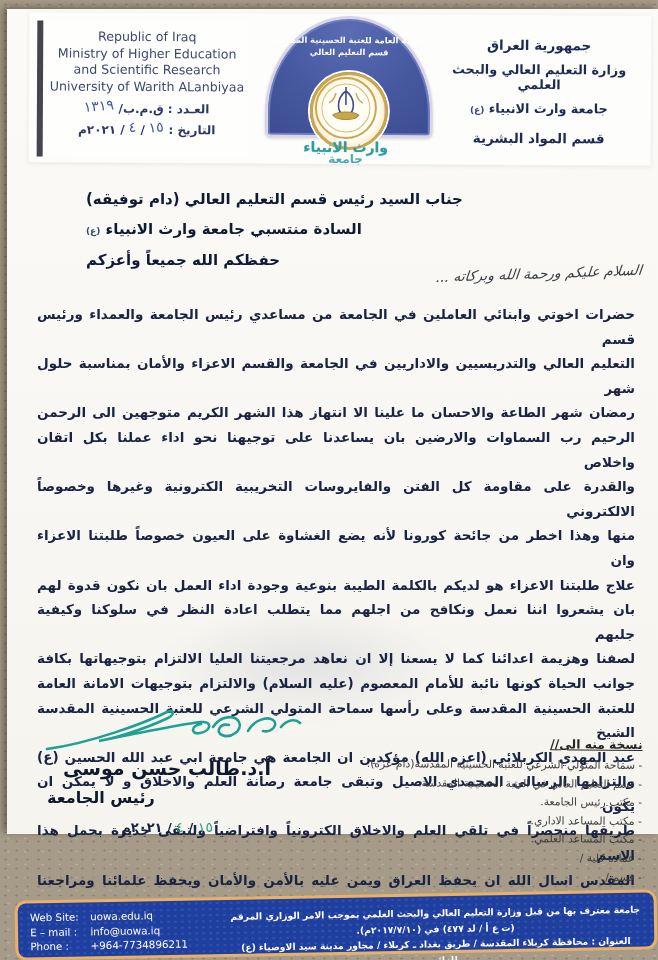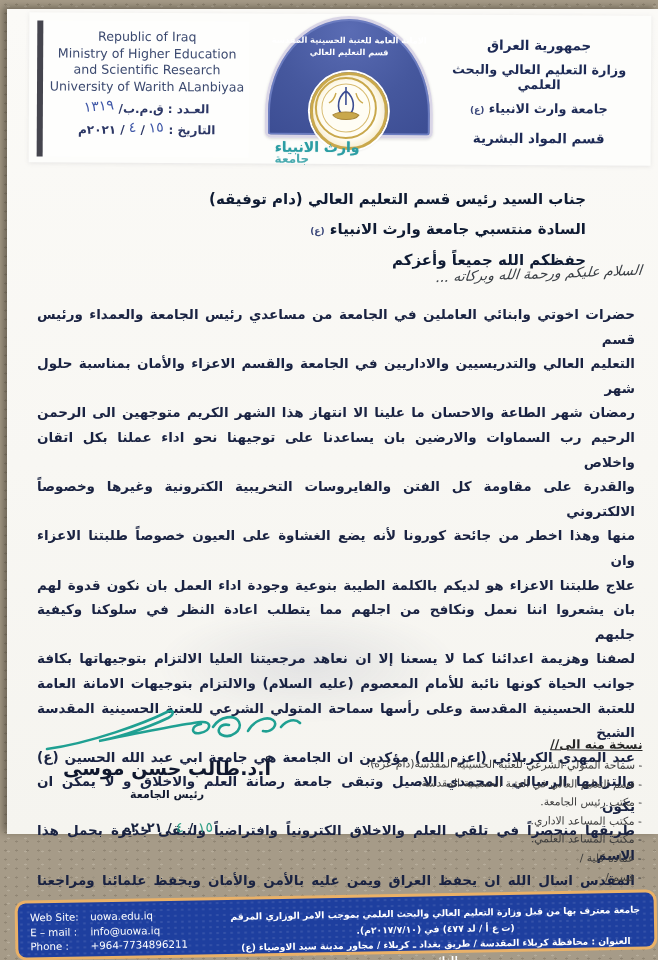--- a/index.html
+++ b/index.html
@@ -31,51 +31,51 @@
     border:3px solid #d9d5e6;box-shadow:inset 0 0 0 2px #6b7cc0, 0 1px 3px rgba(0,0,0,.15);
   }
   .dome .banner{padding-top:16px;text-align:center;color:#fff;font-weight:bold;}
   .dome .banner .b1{font-size:8.3px;line-height:11px;}
   .dome .banner .b2{font-size:8.3px;line-height:12px;}
   .emblem-circle{
     position:absolute;left:281px;top:58px;width:72px;height:72px;border-radius:50%;
     background:radial-gradient(circle,#fffdf4 55%,#f4e7c4 80%,#fffdf4 100%);
     border:3px solid #c9a84c;box-shadow:0 0 0 2px #fff,0 1px 3px rgba(0,0,0,.2);
   }
-  .calligraphy{position:absolute;left:246px;top:126px;width:142px;text-align:left;direction:rtl;color:#2b9da3;font-weight:bold;}
+  .calligraphy{position:absolute;left:246px;top:126px;width:142px;text-align:center;direction:rtl;color:#2b9da3;font-weight:bold;}
   .calligraphy .c1{font-size:14px;line-height:14px;text-shadow:0 0 1px rgba(43,157,163,.5);}
   .calligraphy .c2{font-size:12px;line-height:11px;opacity:.85;}
   .hdr-right{position:absolute;left:404px;top:22px;width:212px;direction:rtl;text-align:center;color:#1d2a55;font-weight:bold;}
   .hdr-right .r1{font-size:13.5px;margin-bottom:9px;}
   .hdr-right .r2{font-size:12.8px;margin-bottom:9px;}
   .hdr-right .r3{font-size:12.8px;margin-bottom:14px;}
   .hdr-right .r4{font-size:13.5px;}
   .honorific{font-size:9px;color:#3a477a;font-weight:bold;}
   
-  .salutation{position:absolute;left:79px;top:176px;width:500px;direction:rtl;text-align:right;color:#0f1b33;font-weight:bold;}
+  .salutation{position:absolute;left:79px;top:176px;width:500px;direction:rtl;text-align:left;color:#0f1b33;font-weight:bold;}
   .salutation .s{font-size:15px;line-height:29.5px;}
   
   .greeting{
     position:absolute;right:16px;top:258px;width:300px;direction:rtl;text-align:right;
     color:#3a3f45;font-size:14px;transform:rotate(-2deg) skewX(-8deg);
     font-family:"DejaVu Serif", serif;font-style:italic;
   }
   
   .letter-body{position:absolute;left:30px;top:293px;width:598px;direction:rtl;}
   .body-line{
     font-size:13.5px;font-weight:bold;color:#1a2342;line-height:24.6px;
     text-align:justify;text-align-last:justify;word-spacing:1px;
   }
   .body-line.last{text-align:center;text-align-last:center;}
   .watermark{position:absolute;left:150px;top:598px;width:300px;height:115px;
     background:radial-gradient(closest-side,rgba(60,70,110,.10),rgba(60,70,110,0));filter:blur(2px);}
   
   .sig-svg{position:absolute;left:34px;top:688px;width:264px;height:62px;}
   .sig-name{position:absolute;left:40px;top:748px;width:240px;text-align:center;font-size:19px;font-weight:bold;color:#10182e;direction:rtl;}
-  .sig-title{position:absolute;left:40px;top:779px;width:240px;text-align:center;font-size:11px;font-weight:bold;color:#10182e;direction:rtl;}
+  .sig-title{position:absolute;left:40px;top:779px;width:240px;text-align:left;font-size:16px;font-weight:bold;color:#10182e;direction:rtl;}
   .sig-date{position:absolute;left:40px;top:810px;width:240px;text-align:center;direction:rtl;font-size:13px;font-weight:bold;color:#15203c;}
   
   .copies{position:absolute;right:16px;top:728px;width:276px;direction:rtl;text-align:right;color:#3c3c3c;transform:rotate(.4deg);}
   .copies-heading{font-size:12.3px;font-weight:bold;text-decoration:underline;color:#252525;margin-bottom:5px;}
   .copy-item{font-size:10.8px;line-height:18.6px;font-family:"DejaVu Sans", sans-serif;}
   .copy-item::before{content:"- ";}
   
   .footer{
     position:absolute;left:8px;top:886px;width:642px;height:60px;box-sizing:border-box;
     background:#1e3f9f;

